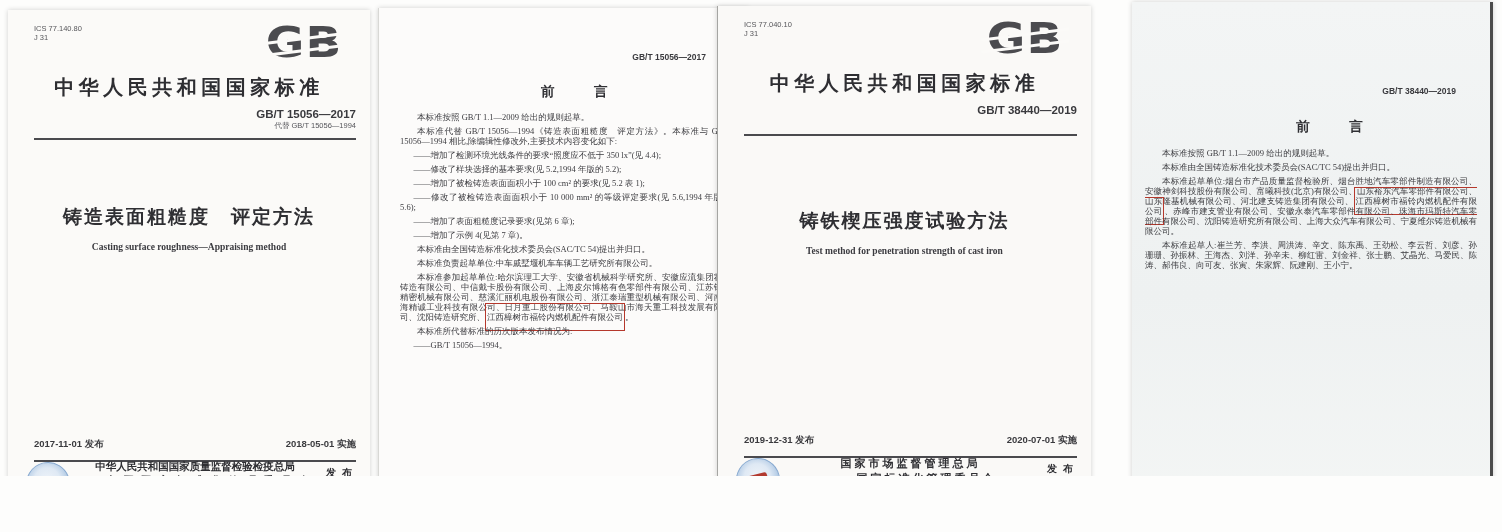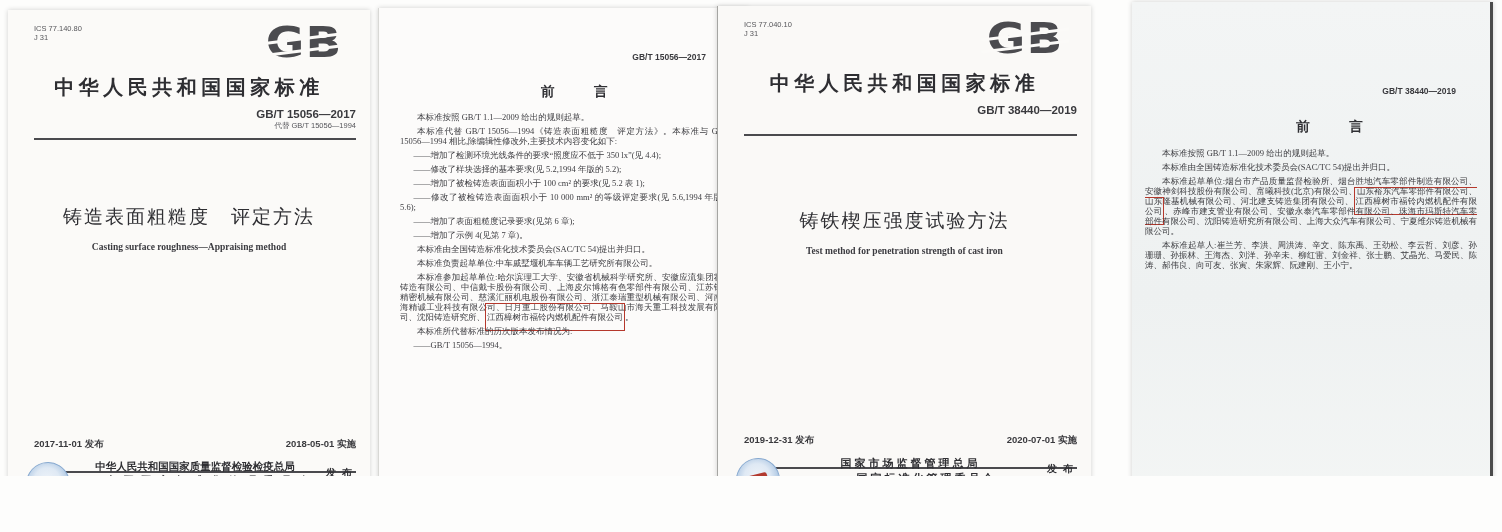--- a/index.html
+++ b/index.html
@@ -22,30 +22,30 @@
                    background:#fbfaf8;transform:rotate(-8deg);}
   .gb-logo::after{content:"";position:absolute;left:-5px;right:-5px;top:27px;height:3px;
                   background:#fbfaf8;transform:rotate(-8deg);}
   .std-heading{position:absolute;top:64px;left:0;right:0;text-align:center;font-weight:bold;
                font-size:20px;letter-spacing:4.5px;color:#2e2e32;white-space:nowrap;}
   .code-block{position:absolute;top:98px;right:14px;text-align:right;
               font-family:"Liberation Sans",sans-serif;color:#3a3a3e;}
   .code-main{font-size:11.5px;font-weight:bold;}
   .code-replaces{font-size:7.5px;margin-top:1px;color:#55555a;}
   .cover-rule{position:absolute;top:128px;left:26px;right:14px;border-top:2px solid #4a4a4e;}
-  .cover-title{position:absolute;top:194px;left:0;right:0;text-align:center;font-weight:normal;
+  .cover-title{position:absolute;top:194px;left:0;right:0;text-align:center;font-weight:bold;
                font-size:19px;letter-spacing:2px;color:#2f2f33;white-space:nowrap;}
   .page3 .cover-title{top:202px;}
   .cover-subtitle{position:absolute;top:232px;left:0;right:0;text-align:center;font-weight:bold;
                   font-size:9.5px;color:#3b3b40;}
   .page3 .cover-subtitle{top:240px;}
   .dates-row{position:absolute;top:428px;left:26px;right:14px;display:flex;
              justify-content:space-between;font-family:"Liberation Sans",sans-serif;
              font-size:9.5px;font-weight:bold;color:#3a3a3e;border-bottom:2px solid #4a4a4e;
-             padding-bottom:20px;gap:48px;}
+             padding-bottom:9px;gap:48px;}
   .footer-row{position:absolute;top:446px;left:18px;right:8px;display:flex;align-items:flex-start;}
   .seal{width:42px;height:42px;border-radius:50%;flex:0 0 42px;margin-top:6px;
         background:radial-gradient(circle at 50% 42%,#eef3f9 0%,#dfe9f4 40%,#b9cfe7 62%,#6f9ccb 78%,#5d8bbf 100%);
         border:1px solid #86a8cf;position:relative;transform:rotate(-14deg);}
   .seal::before{content:"";position:absolute;left:10px;top:15px;width:21px;height:11px;
                 background:#b23a2f;border-radius:3px;}
   .seal::after{content:"";position:absolute;left:9px;top:29px;width:24px;height:3px;
                background:#41557d;border-radius:2px;opacity:.8;}
   .issuer{flex:1;text-align:center;margin-top:4px;color:#2f2f33;}
   .issuer-l1{font-size:10.5px;font-weight:bold;white-space:nowrap;}

